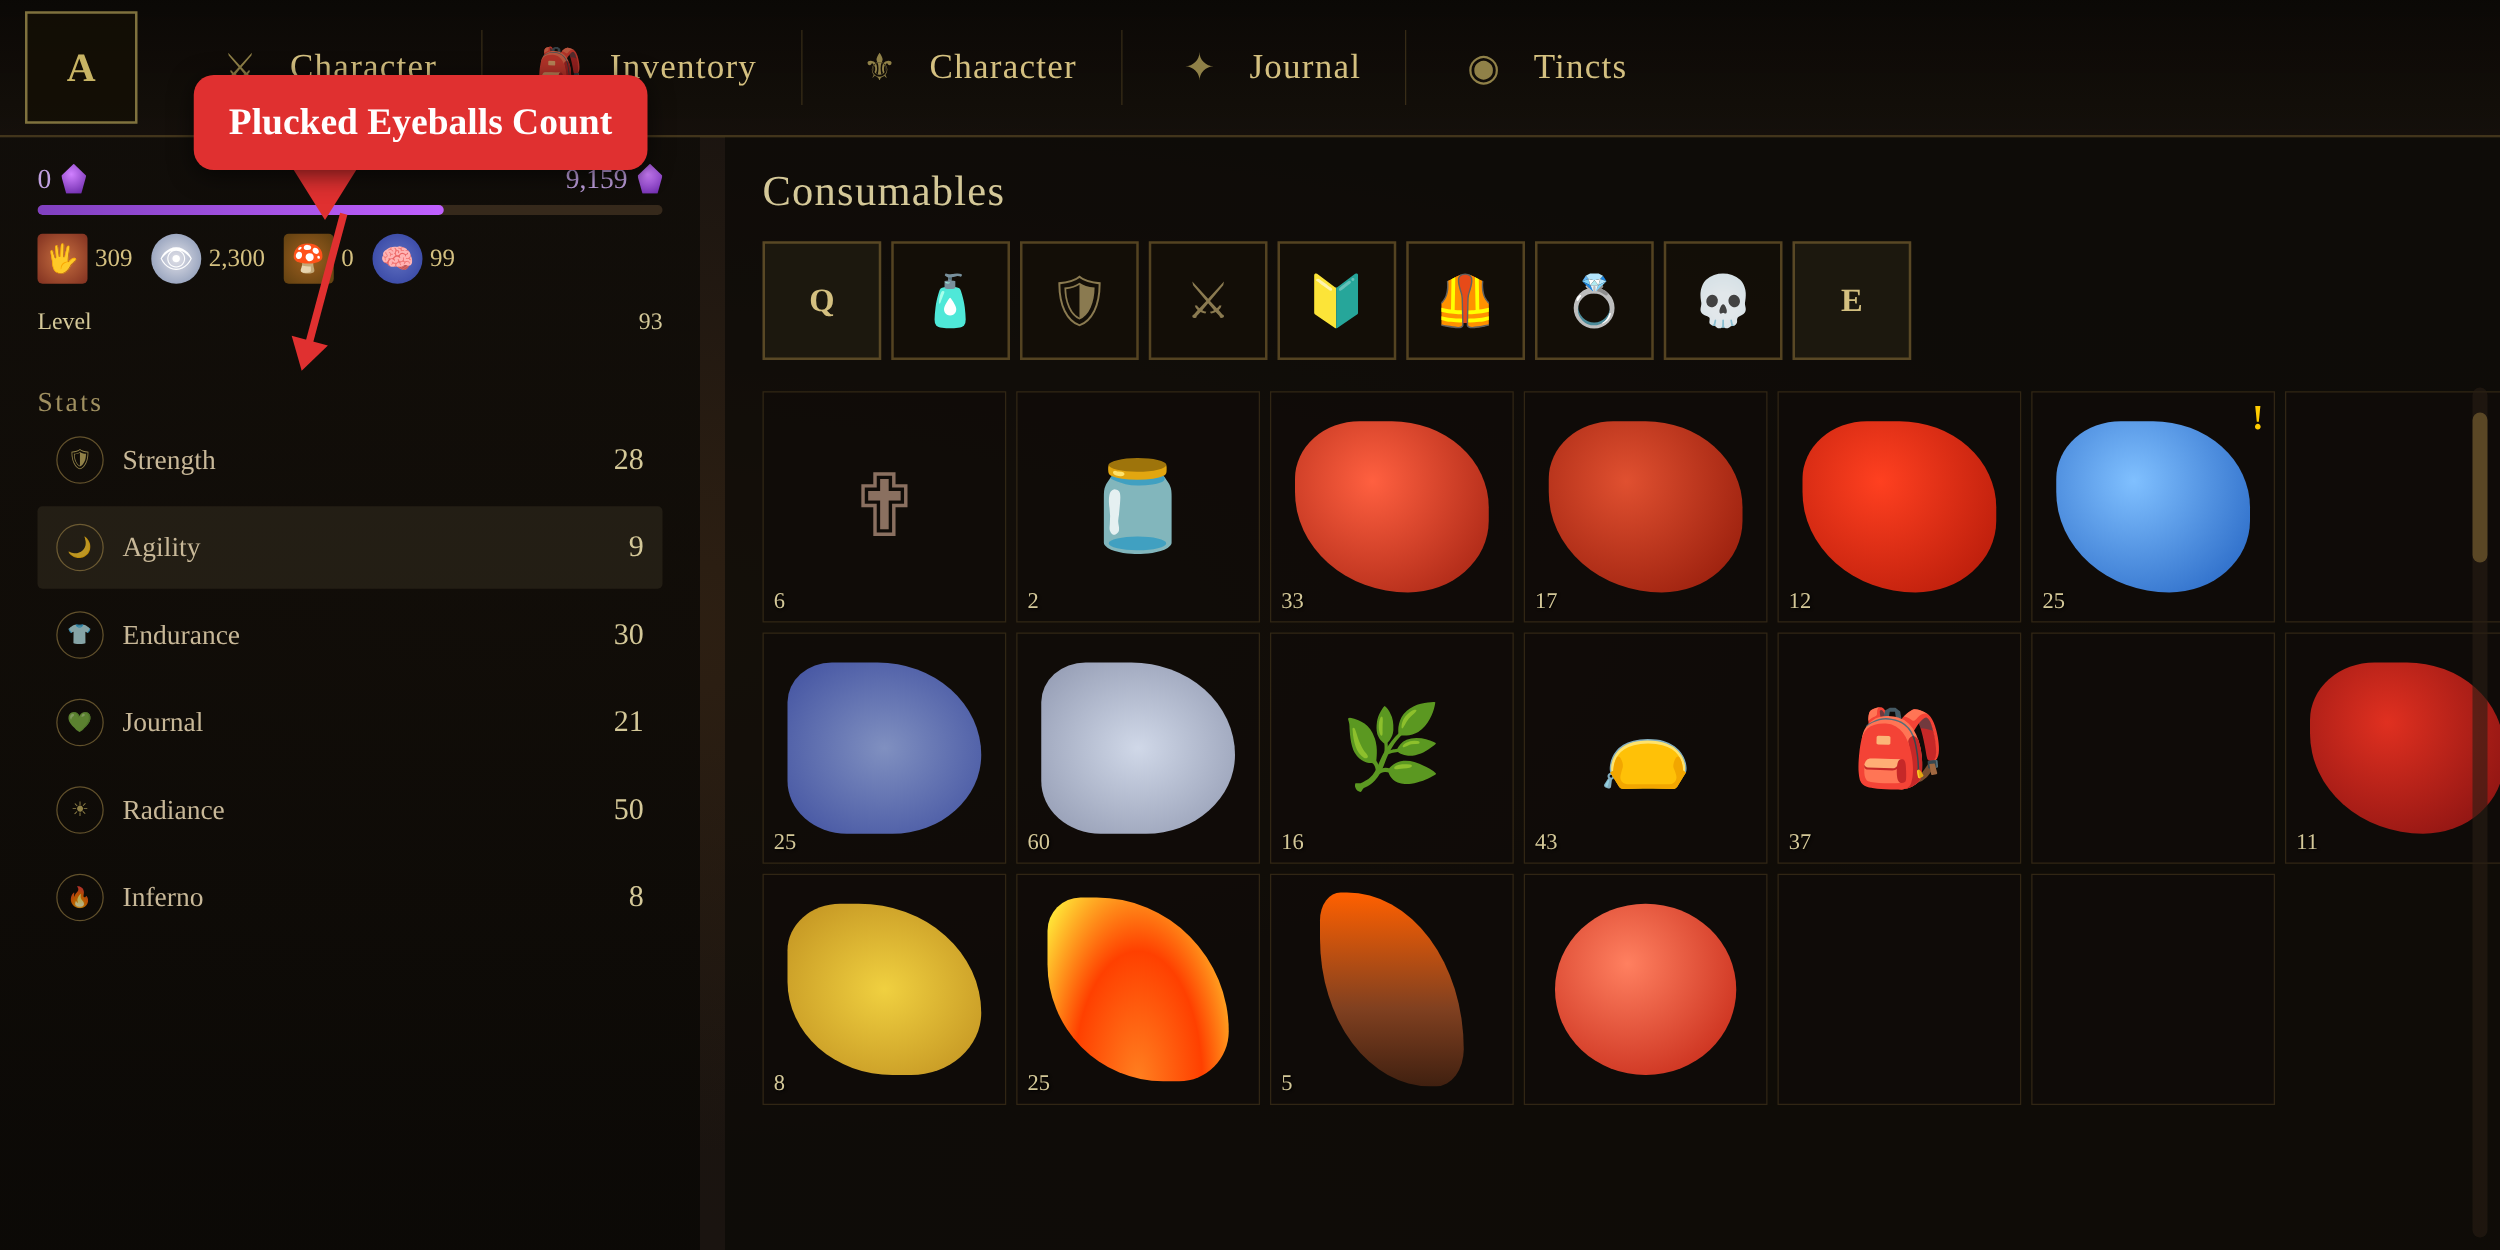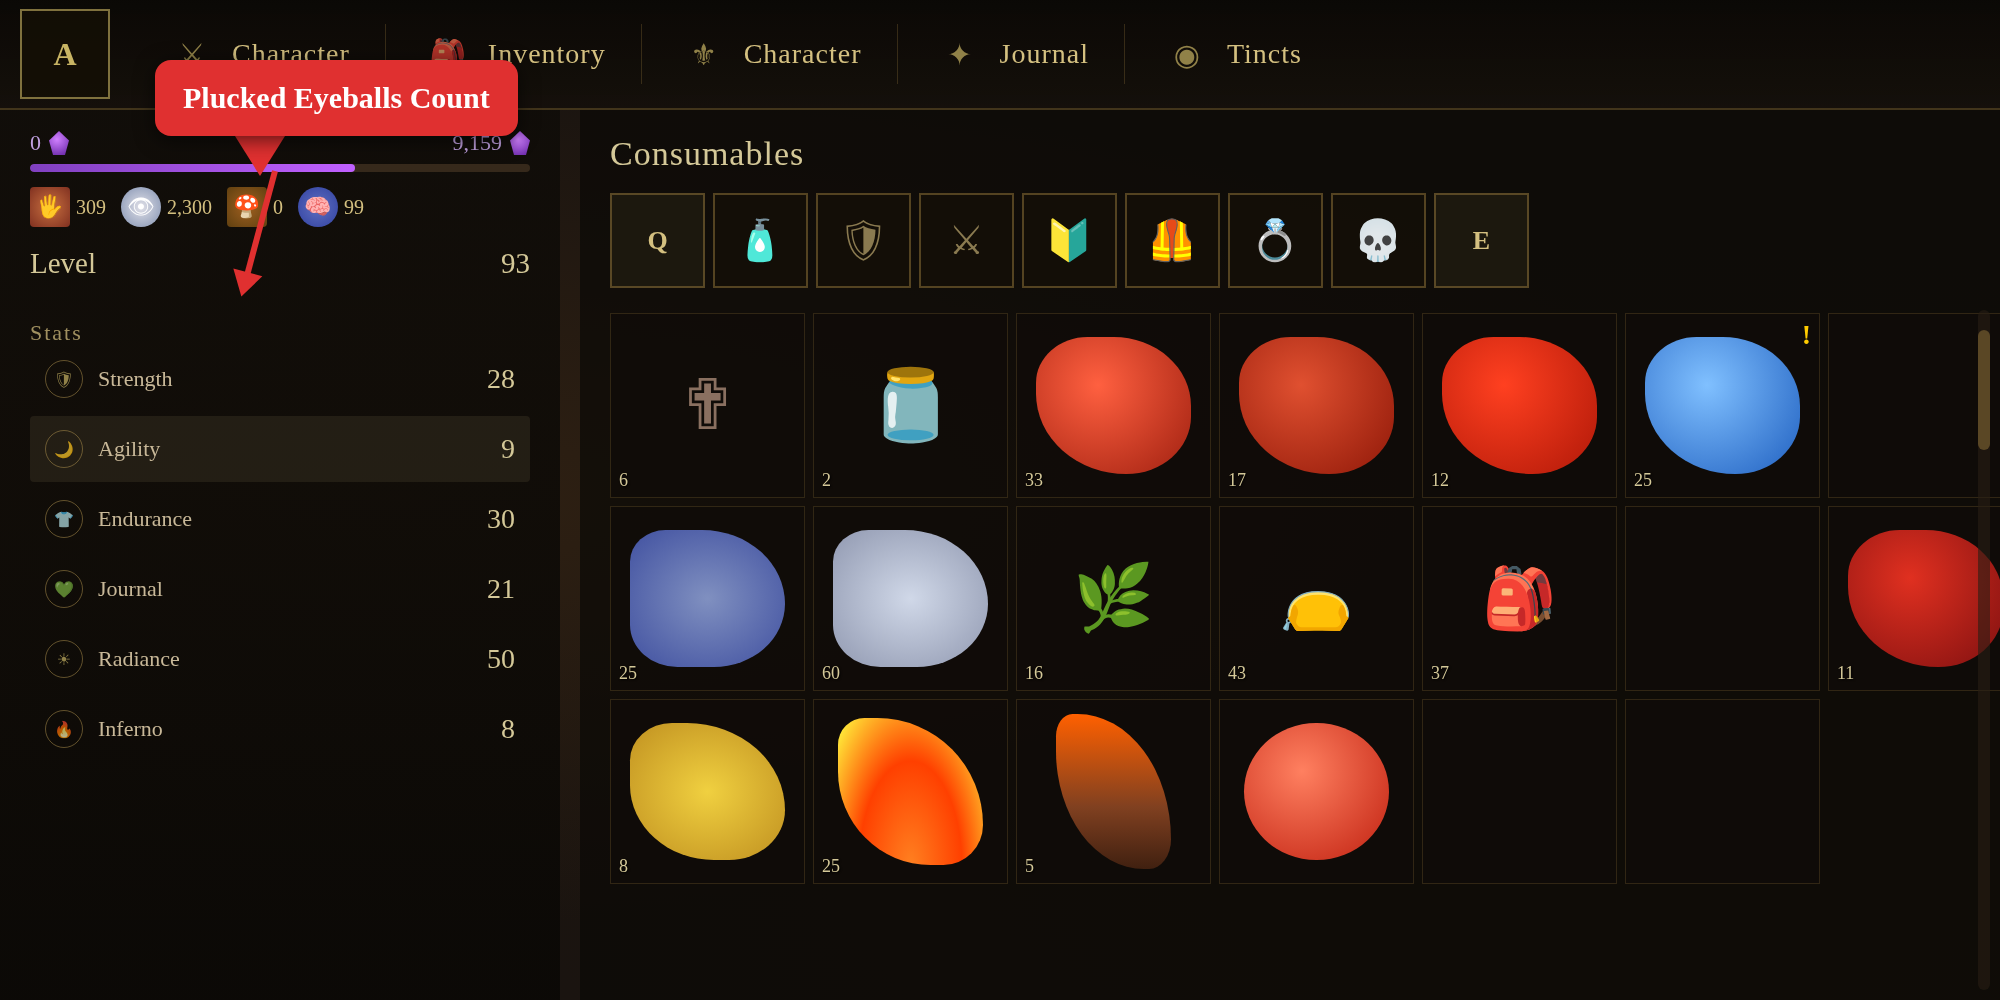--- a/index.html
+++ b/index.html
@@ -183,21 +183,21 @@
       color: #a09060;
       font-size: 22px;
       letter-spacing: 2px;
     }
 
     .level-row {
       display: flex;
       justify-content: space-between;
       align-items: flex-start;
       color: #d4c898;
-      font-size: 29px;
+      font-size: 19px;
       margin-bottom: 25px;
       padding-bottom: 15px;
     }
 
     .stat-row {
       display: flex;
       align-items: center;
       justify-content: space-between;
       padding: 14px 15px;
       margin-bottom: 4px;
@@ -224,21 +224,21 @@
       border-radius: 50%;
       display: flex;
       align-items: center;
       justify-content: center;
       font-size: 16px;
       color: rgba(200,180,100,0.7);
     }
 
     .stat-value {
       color: #d4c898;
-      font-size: 28px;
+      font-size: 24px;
       margin-left: 21px;
     }
 
     
     .right-panel {
       position: absolute;
       top: 110px;
       left: 580px;
       right: 0;
       height: 890px;

